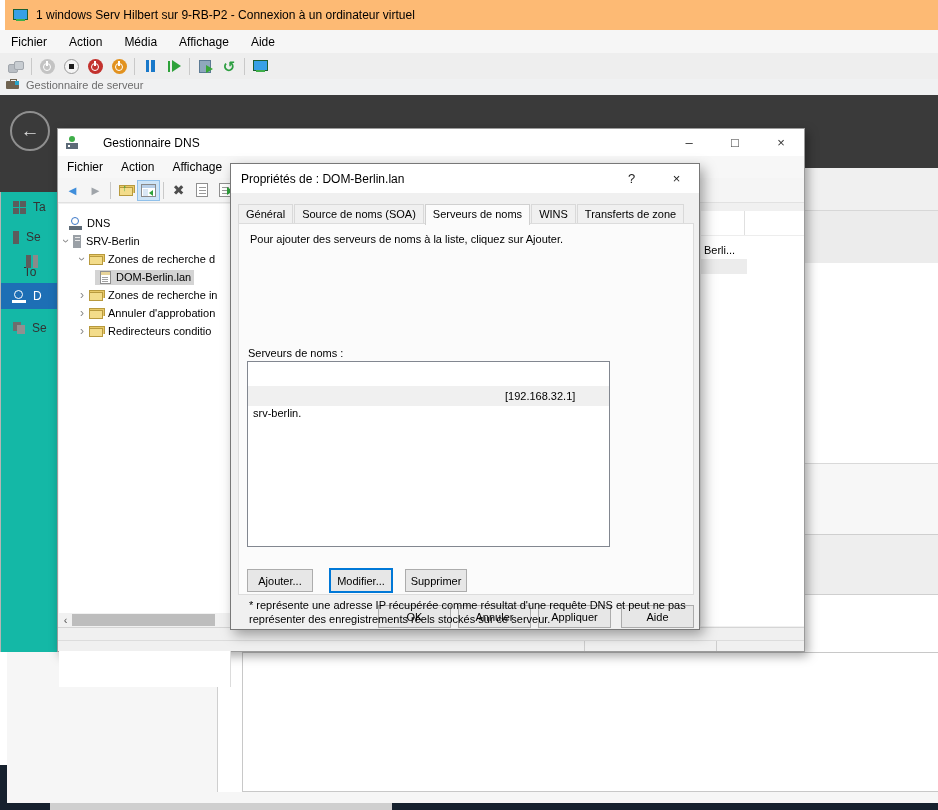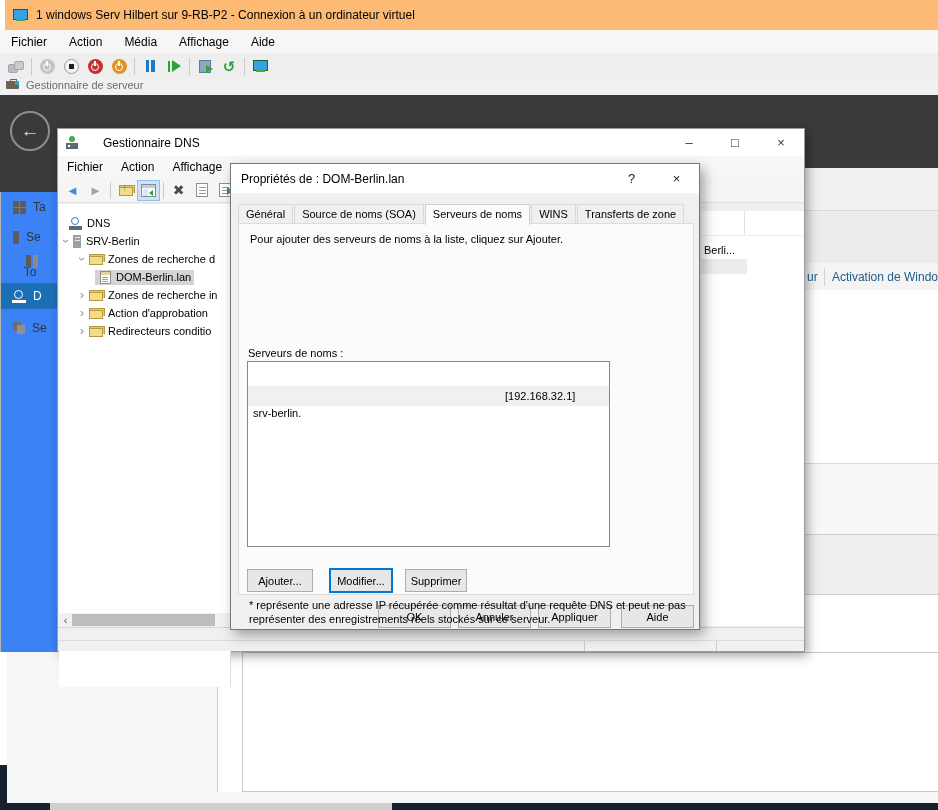--- a/index.html
+++ b/index.html
@@ -60,21 +60,21 @@
   .rs-panel1{left:805px;top:210px;width:133px;height:53px;background:#ececec;border-top:1px solid #d7d7d7;box-sizing:border-box;}
   .rs-grid-header{left:805px;top:263px;width:133px;height:27px;background:#f4f4f4;display:flex;align-items:center;overflow:hidden;font-size:12px;color:#1e5c84;}
   .rs-grid-header .colsep{width:1px;height:18px;background:#d0d0d0;margin:0 8px 0 6px;}
   .rs-selected-row{left:805px;top:290px;width:133px;height:27px;background:#0078d7;color:#fff;display:flex;align-items:center;font-size:12px;overflow:hidden;}
   .rs-white{left:805px;top:317px;width:133px;height:146px;background:#fff;}
   .rs-g1{left:805px;top:463px;width:133px;height:71px;background:#f7f7f7;border-top:1px solid #d9d9d9;box-sizing:border-box;}
   .rs-g2{left:805px;top:534px;width:133px;height:60px;background:#eeeeee;border-top:1px solid #cfcfcf;box-sizing:border-box;}
   .rs-white2{left:805px;top:594px;width:133px;height:58px;background:#fff;border-top:1px solid #cfcfcf;box-sizing:border-box;}
 
   
-  .sm-sidebar{left:0;top:192px;width:57px;height:460px;background:#3b82f6;border-left:1px solid #b5b5b5;box-sizing:border-box;overflow:hidden;}
+  .sm-sidebar{left:0;top:192px;width:57px;height:460px;background:#14b8a6;border-left:1px solid #b5b5b5;box-sizing:border-box;overflow:hidden;}
   .sb-item{position:absolute;left:1px;width:56px;height:24px;display:flex;align-items:center;font-size:12px;color:#333;}
   .sb-item .ic{margin-left:11px;margin-right:7px;}
   .sb-sel{background:#1d6fb5;color:#fff;}
   .sb-grid{position:relative;width:13px;height:13px;}
   .sb-grid i{position:absolute;background:#5c5c5c;width:6px;height:6px;}
   .sb-grid i:nth-child(2){left:7px;}
   .sb-grid i:nth-child(3){top:7px;}
   .sb-grid i:nth-child(4){left:7px;top:7px;}
   .sb-tower{width:6px;height:13px;background:#5c5c5c;}
   .sb-tower2{position:relative;width:12px;height:13px;}
@@ -283,25 +283,20 @@
   </div>
 
   <div class="abs dark-band"></div>
   <div class="abs dark-band-left"></div>
   <div class="abs back-circle">
     <span>←</span>
   </div>
 
   <div class="abs rs-light1"></div>
   <div class="abs rs-panel1"></div>
-  <div class="abs rs-grid-header">
-    <span class="txt" style="margin-left:2px;">ur</span>
-    <span class="colsep"></span>
-    <span class="txt">Activation de Windo</span>
-  </div>
   <div class="abs rs-white"></div>
   <div class="abs rs-g1"></div>
   <div class="abs rs-g2"></div>
   <div class="abs rs-white2"></div>
 
   <div class="abs sm-sidebar">
     <div class="sb-item" style="top:3px;">
       <span class="ic sb-grid">
           <i></i>
           <i></i>
@@ -445,21 +440,21 @@
             <span class="bod"></span>
           </span>
         <span>Zones de recherche in</span>
       </div>
       <div class="tree-row" style="left:18px;top:100px;">
         <span class="chev">›</span>
         <span class="ticon folder">
             <span class="tab"></span>
             <span class="bod"></span>
           </span>
-        <span>Action d'approbation</span>
+        <span>Annuler d'approbation</span>
       </div>
       <div class="tree-row" style="left:18px;top:118px;">
         <span class="chev">›</span>
         <span class="ticon folder">
             <span class="tab"></span>
             <span class="bod"></span>
           </span>
         <span>Redirecteurs conditio</span>
       </div>
     </div>

